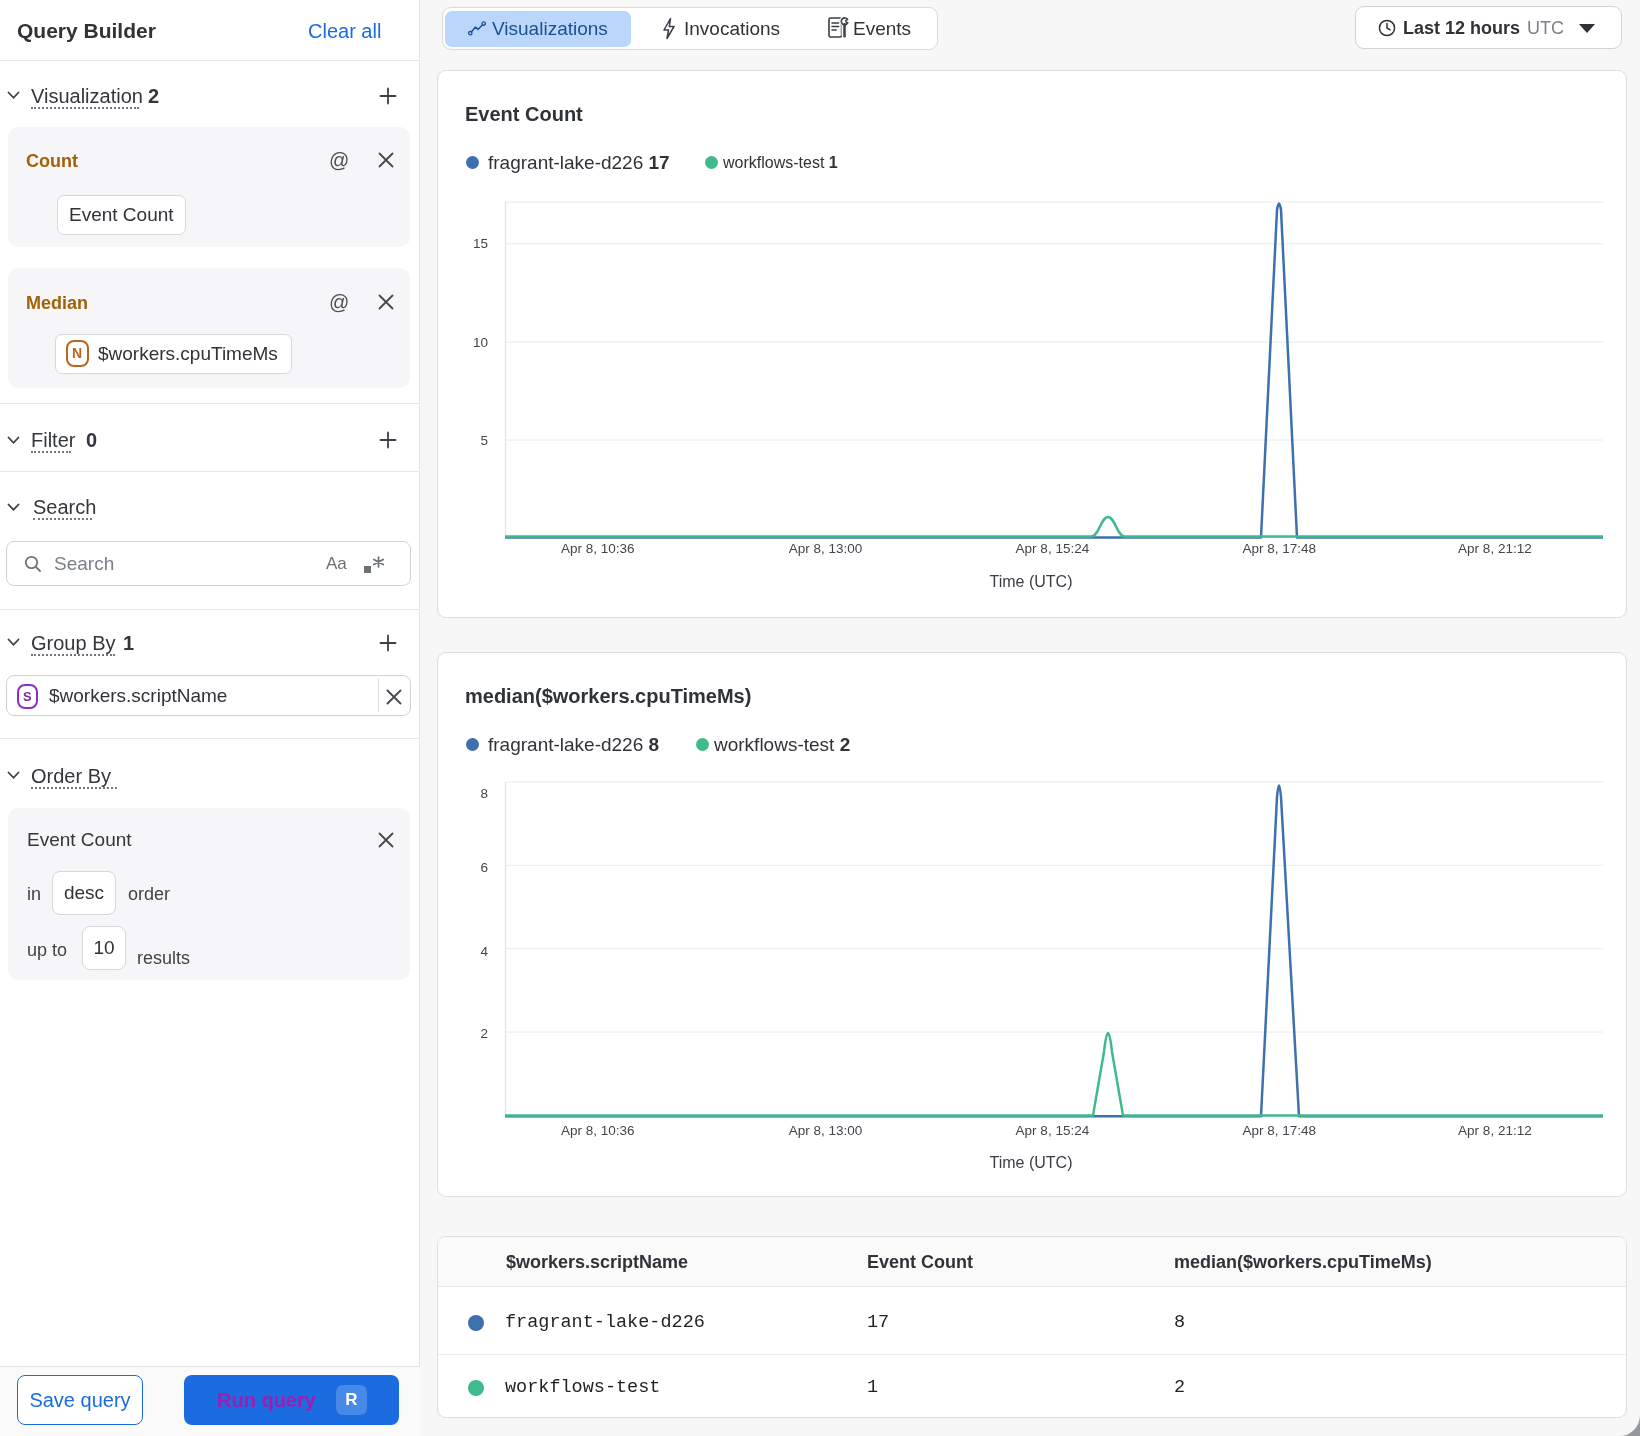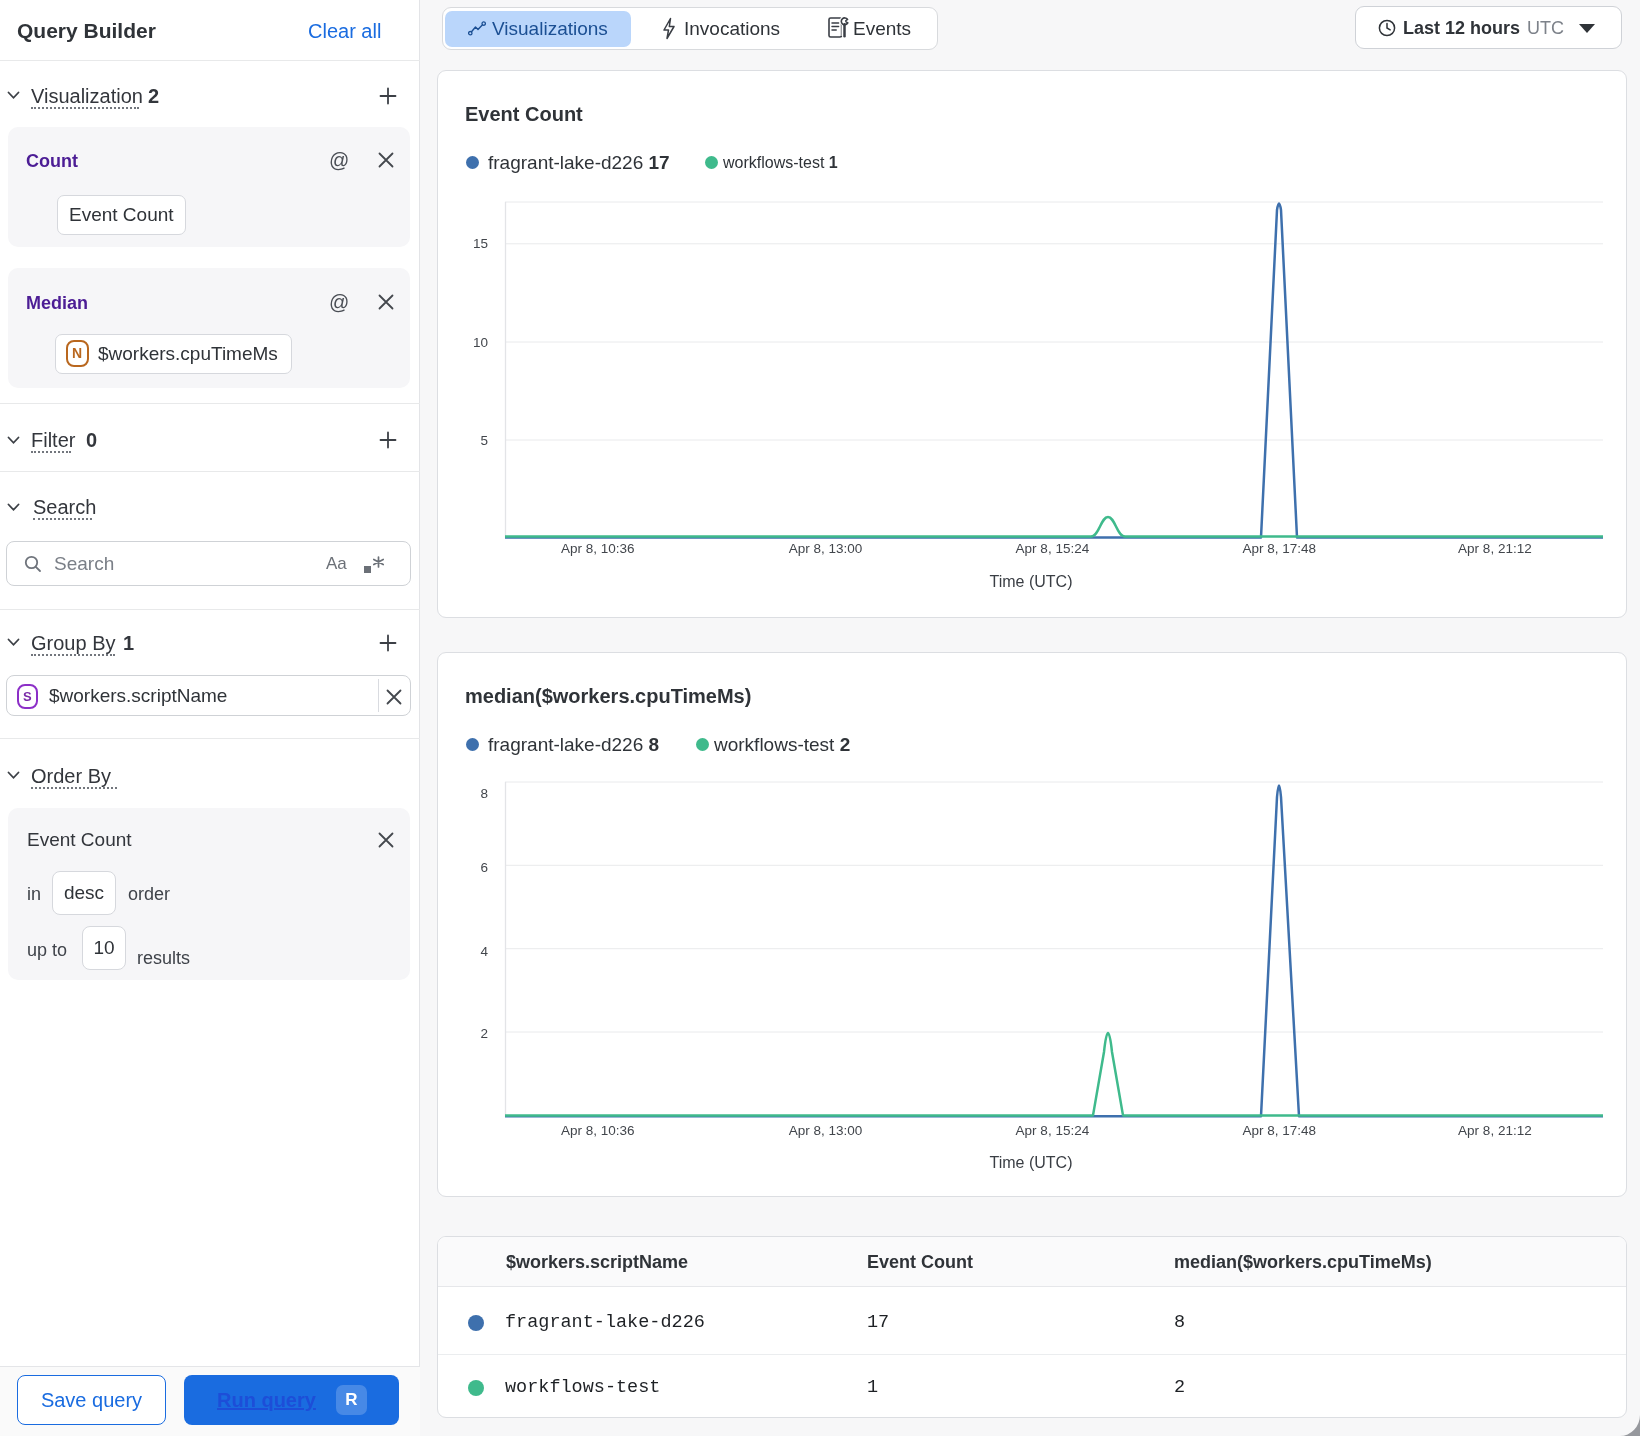--- a/index.html
+++ b/index.html
@@ -6,21 +6,21 @@
   html,body { width:1640px; height:1436px; overflow:hidden; }
   body { font-family:"Liberation Sans", sans-serif; background:#f7f7f8; position:relative; color:#2f3338; }
   .abs { position:absolute; white-space:nowrap; }
   .sidebar { position:absolute; left:0; top:0; width:420px; height:1436px; background:#ffffff; border-right:1px solid #e3e4e7; }
   .hdiv { position:absolute; left:0; width:420px; height:1px; background:#e8e9ea; }
   .graycard { position:absolute; left:8px; width:402px; background:#f6f6f8; border-radius:10px; }
   .whitebox { position:absolute; background:#fff; border:1px solid #d6d8dd; border-radius:7px; }
   .dotted { position:absolute; border-bottom:2px dotted #72767d; }
   .sechead { font-size:20px; line-height:24px; color:#33363c; }
   .count { font-weight:600; }
-  .cardtitle { font-size:18px; line-height:24px; font-weight:600; color:#4c1d95; }
+  .cardtitle { font-size:18px; line-height:24px; font-weight:600; color:#a16207; }
   .muted { color:#7d828a;margin-left:41px; }
   .t18 { font-size:18px; line-height:24px; }
   .t19 { font-size:19px; line-height:24px; }
   .at { font-size:20px; line-height:22px; color:#4a4e55; }
   .card { position:absolute; background:#fff; border:1px solid #dcdee2; border-radius:9px; }
   svg { display:block; }
 </style>
 </head>
 <body>
 
@@ -120,23 +120,23 @@
     <path d="M1.5 1.5 L14.5 14.5 M14.5 1.5 L1.5 14.5" stroke="#44484e" stroke-width="1.8" stroke-linecap="round"></path>
   </svg>
 <div class="abs t18" style="left:27px; top:882px; color:#3f434a;">in</div>
 <div class="whitebox" style="left:52px; top:871px; width:64px; height:44px; border-radius:8px; text-align:center;"><span class="t19" style="line-height:42px;">desc</span></div>
 <div class="abs t18" style="left:128px; top:882px; color:#3f434a;">order</div>
 <div class="abs t18" style="left:27px; top:938px; color:#3f434a;">up to</div>
 <div class="whitebox" style="left:82px; top:926px; width:44px; height:44px; border-radius:8px; text-align:center;"><span class="t19" style="line-height:42px;">10</span></div>
 <div class="abs t18" style="left:137px; top:938px; color:#3f434a;margin-top:8px;">results</div>
 
 <div class="abs" style="left:0; top:1366px; width:420px; height:70px; background:#fafafa; border-top:1px solid #e4e5e8;"></div>
-<div class="abs" style="left:17px; top:1375px; width:149px; height:50px; background:#fff; border:1px solid #1a6ce0; border-radius:8px; text-align:center; font-size:20px; line-height:48px; color:#1a6ce0;">Save query</div>
+<div class="abs" style="left:17px; top:1375px; width:126px; height:50px; background:#fff; border:1px solid #1a6ce0; border-radius:8px; text-align:center; font-size:20px; line-height:48px; color:#1a6ce0;">Save query</div>
 <div class="abs" style="left:184px; top:1375px; width:215px; height:50px; background:#1a6ce0; border-radius:8px;"></div>
-<div class="abs" style="left:217px; top:1388px; font-size:20px; line-height:24px; font-weight:600; color:#1d4ed8;text-decoration:underline;">Run query</div>
+<div class="abs" style="left:217px; top:1388px; font-size:20px; line-height:24px; font-weight:600; color:#a21caf;">Run query</div>
 <div class="abs" style="left:336px; top:1385px; width:31px; height:30px; background:rgba(255,255,255,0.2); border-radius:7px; text-align:center; font-size:17px; line-height:30px; font-weight:600; color:#fff;">R</div>
 
 <div class="abs" style="left:442px; top:7px; width:496px; height:43px; background:#fff; border:1px solid #d8dadd; border-radius:9px;"></div>
 <div class="abs" style="left:445px; top:11px; width:186px; height:36px; background:#bad6fb; border-radius:7px;"></div>
 <svg class="abs" style="left:468px; top:21px;" width="18" height="15" viewBox="0 0 18 15">
     <circle cx="2.3" cy="12.2" r="1.7" fill="none" stroke="#1b4f93" stroke-width="1.3"></circle>
     <circle cx="15.7" cy="2.6" r="1.7" fill="none" stroke="#1b4f93" stroke-width="1.3"></circle>
     <path d="M3.5 10.8 L7.5 6 L10 8.5 L14.5 3.8" fill="none" stroke="#1b4f93" stroke-width="1.4" stroke-linecap="round" stroke-linejoin="round"></path>
   </svg>
 <div class="abs" style="left:492px; top:17px; font-size:19px; line-height:24px; font-weight:500; color:#1b4f93;">Visualizations</div>

